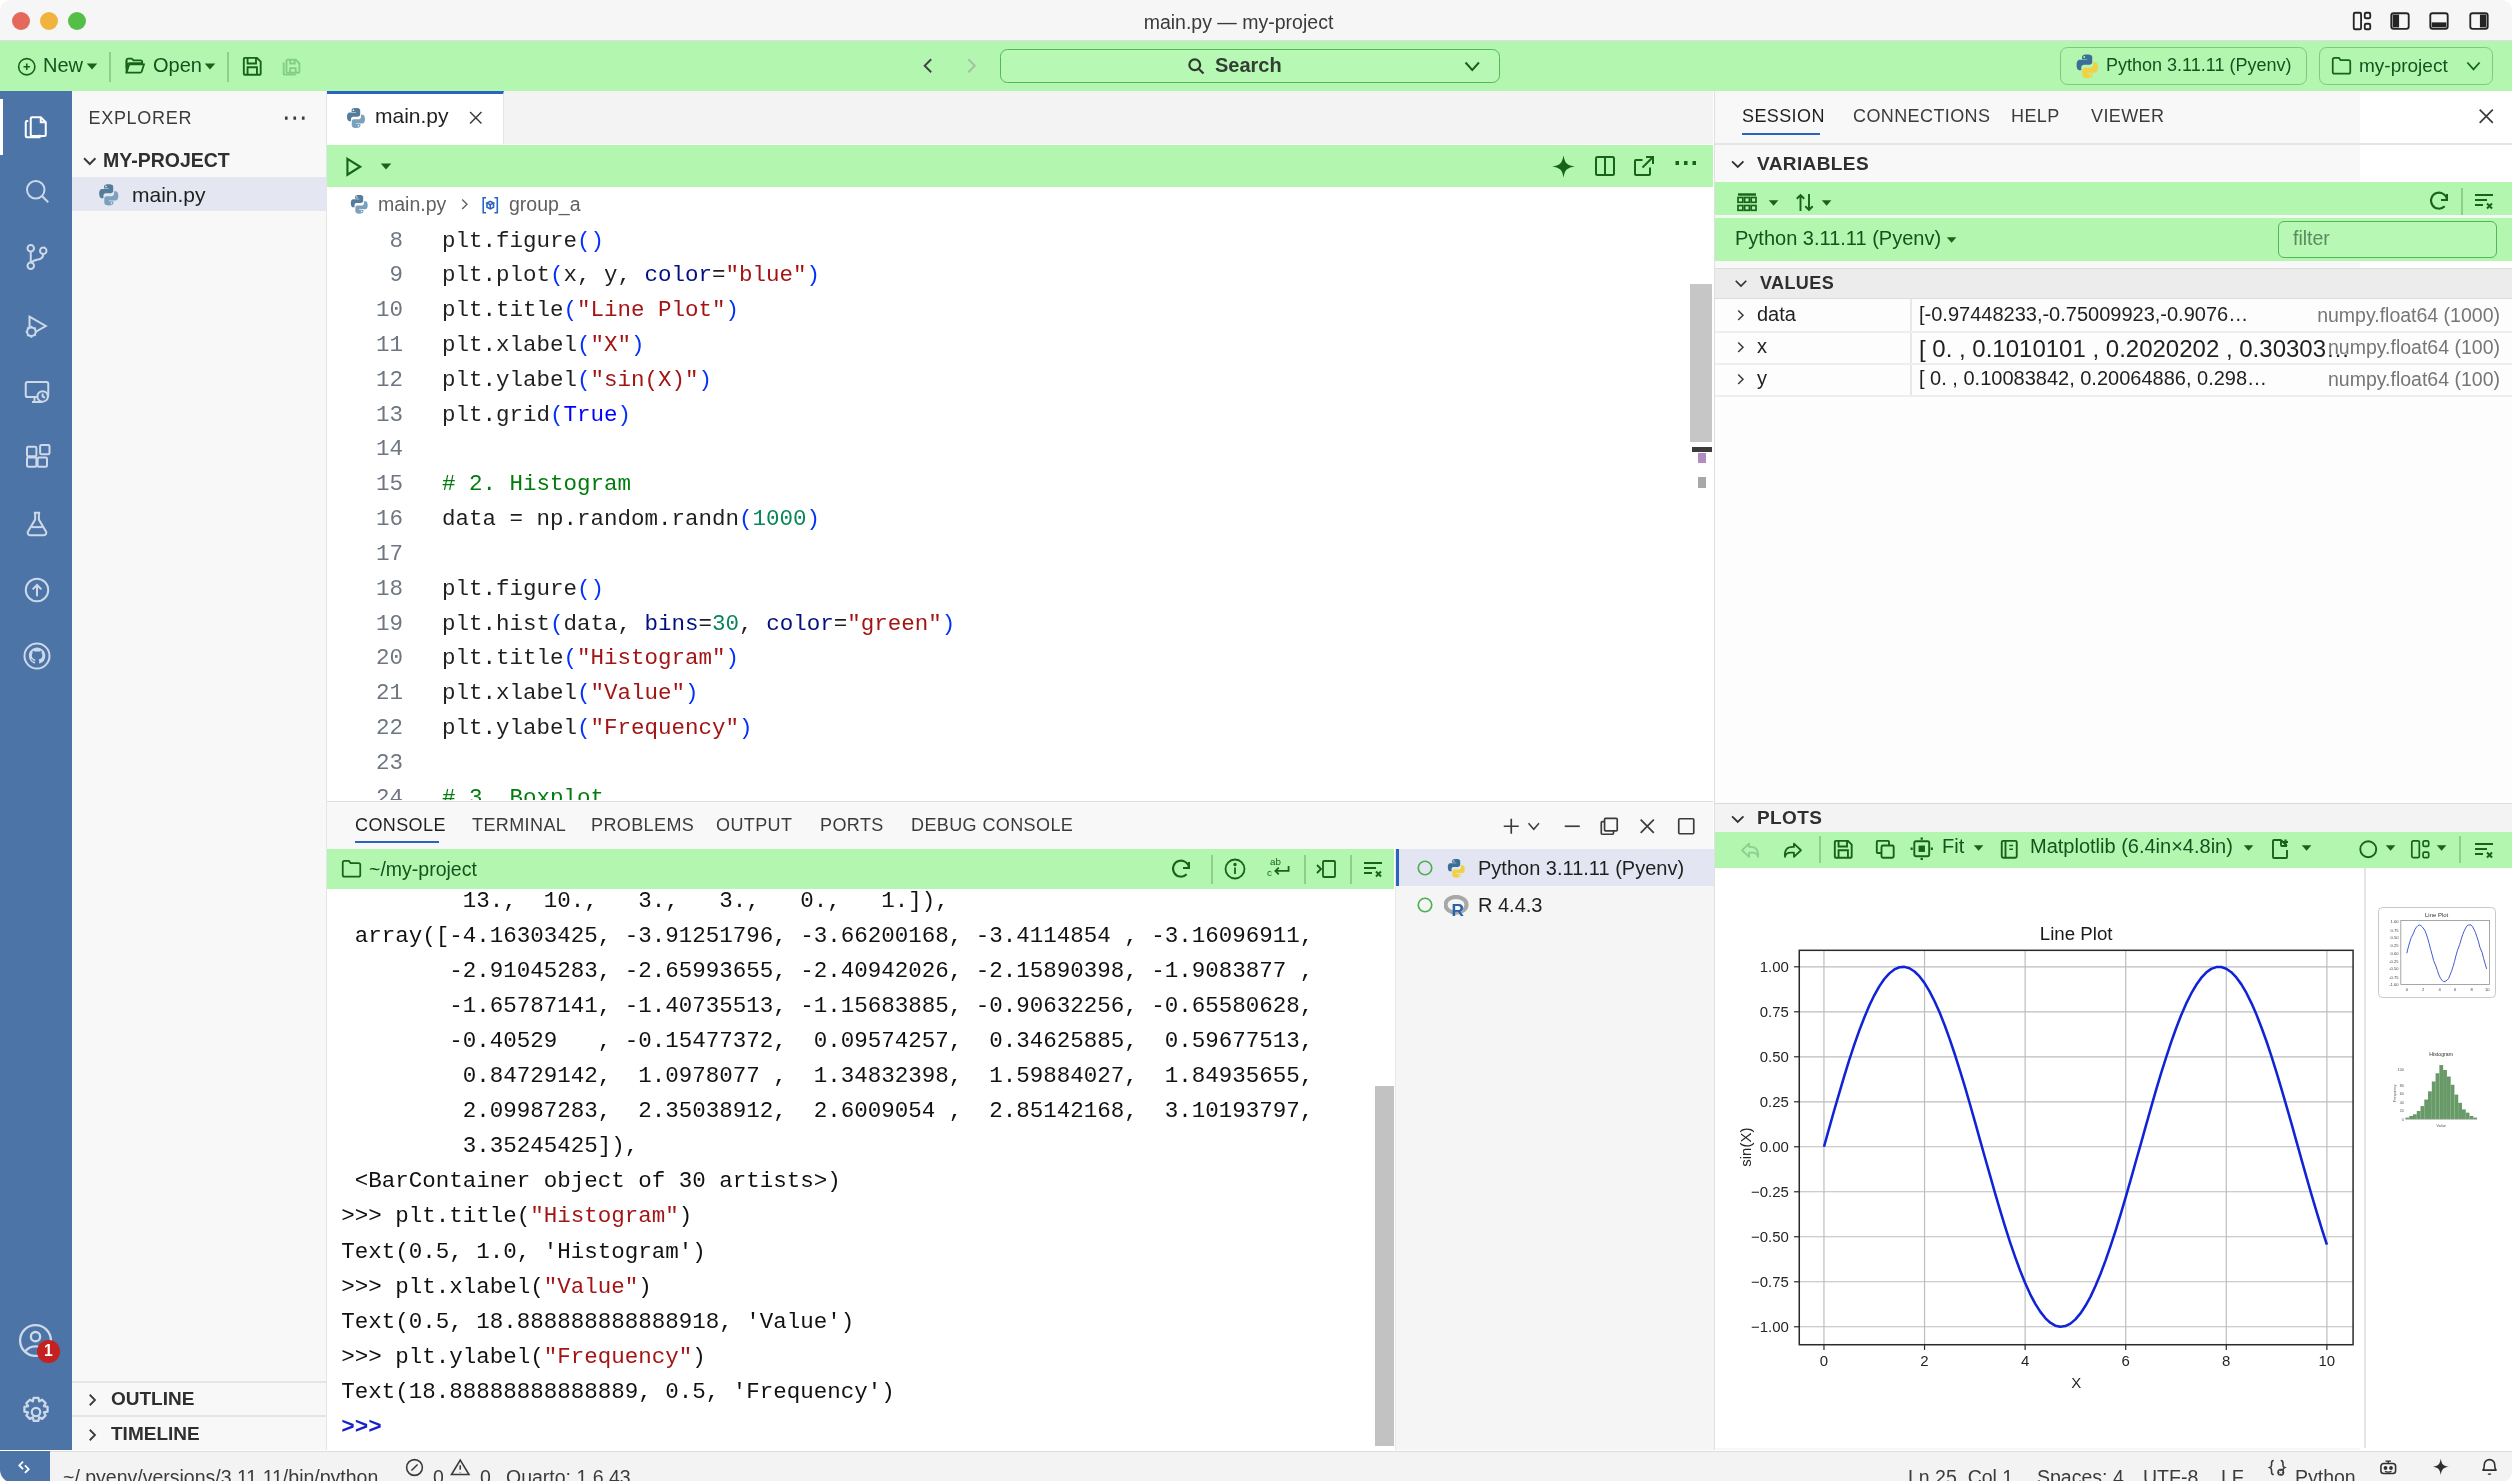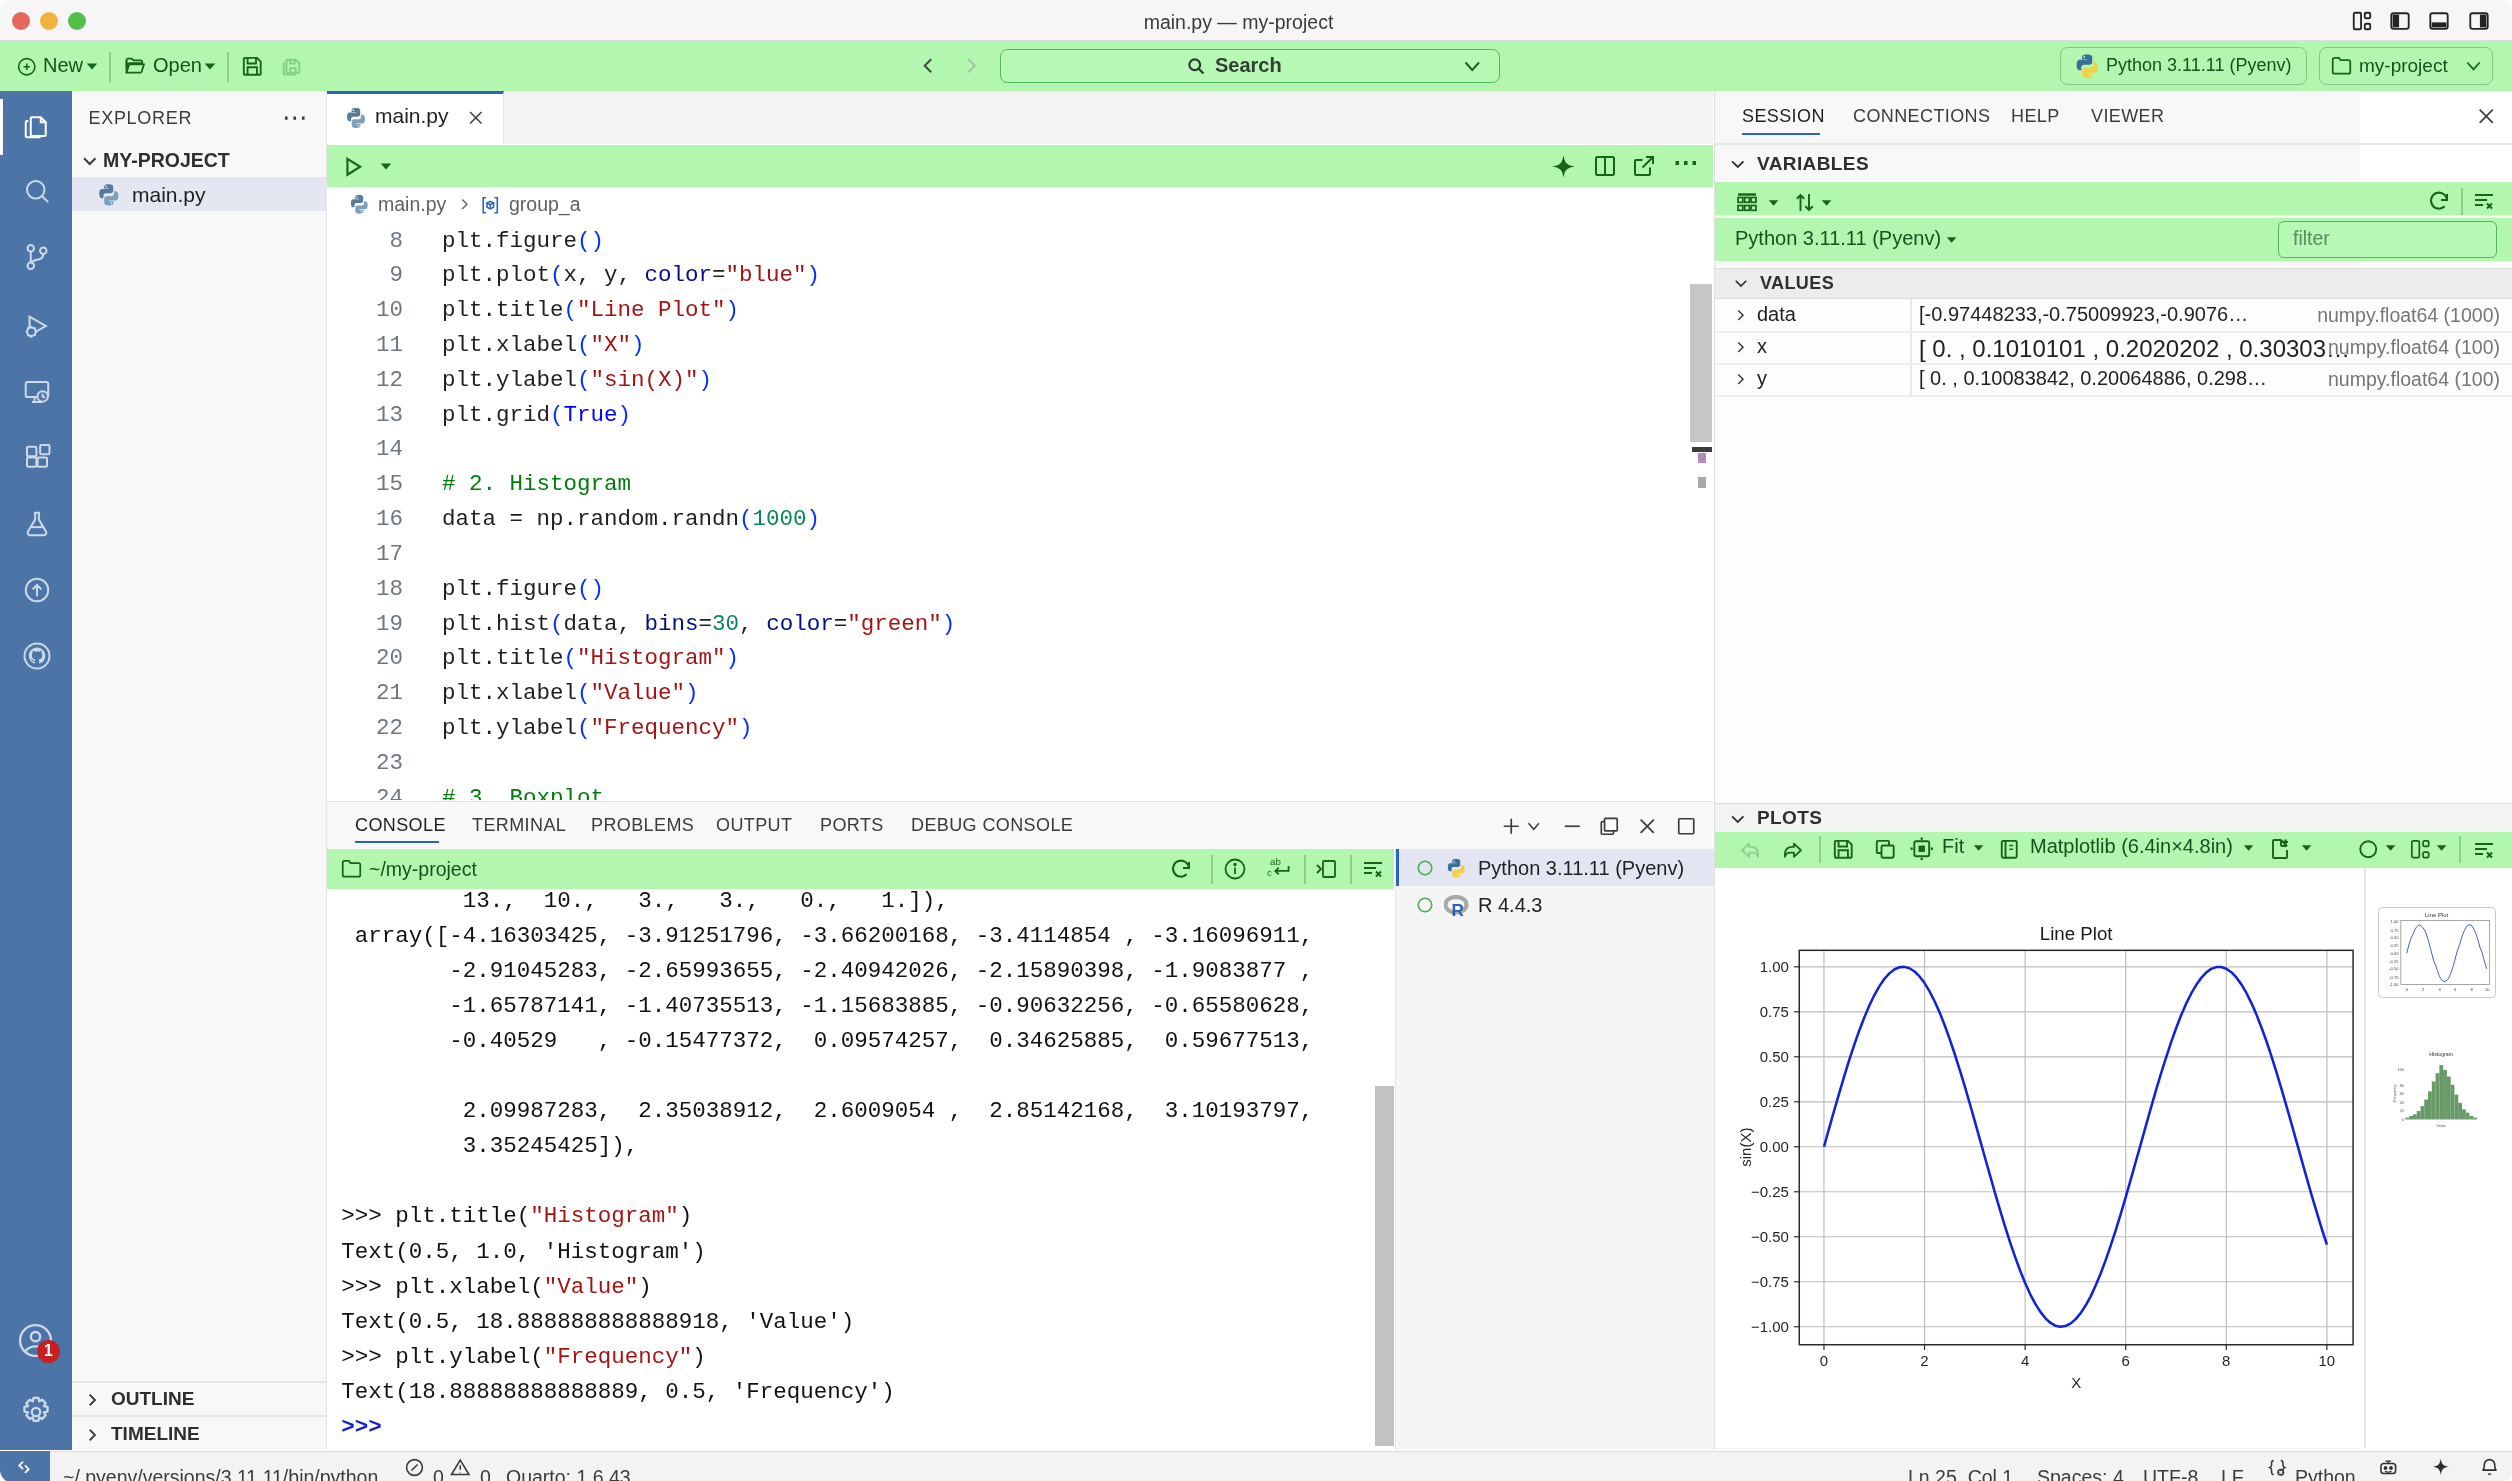--- a/index.html
+++ b/index.html
@@ -397,22 +397,24 @@
       <path d="M3 6h18M3 11h12M3 16h8"></path>
       <path d="M15 14.5l5 5M20 14.5l-5 5"></path>
     </svg>
 </div>
 <div class="abs" id="consoleout">
   <div class="co" style="top:-6px;">         13.,  10.,   3.,   3.,   0.,   1.]),</div>
   <div class="co" style="top:29px;"> array([-4.16303425, -3.91251796, -3.66200168, -3.4114854 , -3.16096911,</div>
   <div class="co" style="top:64px;">        -2.91045283, -2.65993655, -2.40942026, -2.15890398, -1.9083877 ,</div>
   <div class="co" style="top:99px;">        -1.65787141, -1.40735513, -1.15683885, -0.90632256, -0.65580628,</div>
   <div class="co" style="top:134px;">        -0.40529   , -0.15477372,  0.09574257,  0.34625885,  0.59677513,</div>
+  <div class="co" style="top:169px;">         0.84729142,  1.0978077 ,  1.34832398,  1.59884027,  1.84935655,</div>
   <div class="co" style="top:204px;">         2.09987283,  2.35038912,  2.6009054 ,  2.85142168,  3.10193797,</div>
   <div class="co" style="top:239px;">         3.35245425]),</div>
+  <div class="co" style="top:274px;"> &lt;BarContainer object of 30 artists&gt;)</div>
   <div class="co" style="top:309px;">&gt;&gt;&gt; plt.title(<span class="s">"Histogram"</span>)</div>
   <div class="co" style="top:345px;">Text(0.5, 1.0, 'Histogram')</div>
   <div class="co" style="top:380px;">&gt;&gt;&gt; plt.xlabel(<span class="s">"Value"</span>)</div>
   <div class="co" style="top:415px;">Text(0.5, 18.888888888888918, 'Value')</div>
   <div class="co" style="top:450px;">&gt;&gt;&gt; plt.ylabel(<span class="s">"Frequency"</span>)</div>
   <div class="co" style="top:485px;">Text(18.88888888888889, 0.5, 'Frequency')</div>
   <div class="co" style="top:520px;color:#1821c9;font-weight:bold;">&gt;&gt;&gt;</div>
   <div class="abs" style="left:1048px;top:196px;width:19.5px;height:360px;background:#c2c2c2;"></div>
 </div>
 <div class="abs" id="sessions">

